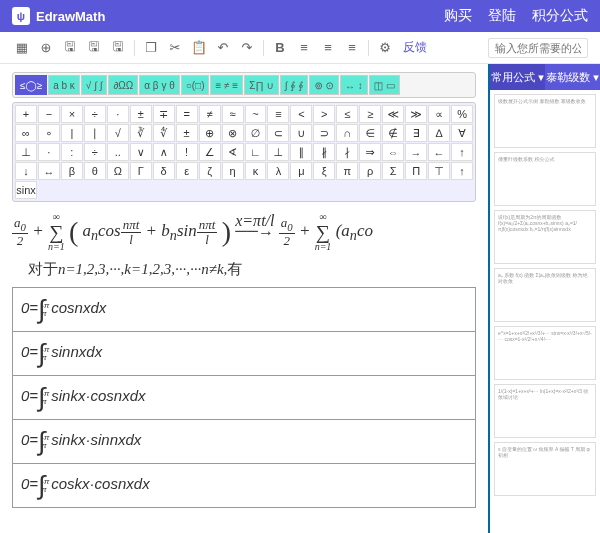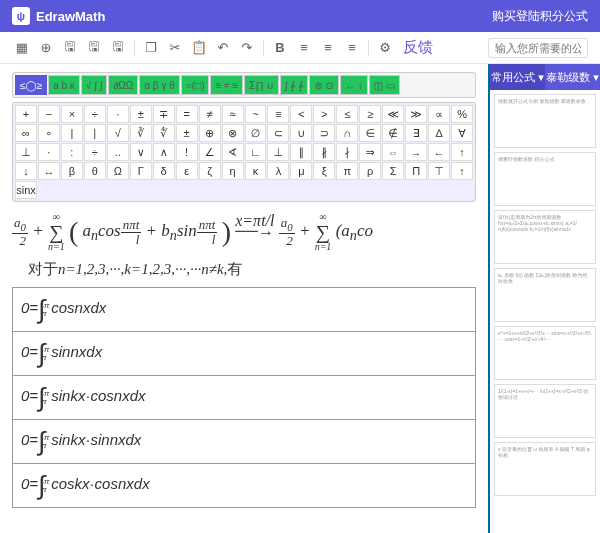--- a/index.html
+++ b/index.html
@@ -1,45 +1,45 @@
 <!DOCTYPE html>
 <html><head>
 <meta charset="utf-8">
 <style>
 *{box-sizing:border-box;margin:0;padding:0}
 body{font-family:sans-serif;font-size:12px;background:#fff;width:600px;height:533px;overflow:hidden}
 .header{background:#5b57d9;height:32px;display:flex;align-items:center;padding:0 12px;color:#fff}
 .logo{display:flex;align-items:center;gap:6px;font-weight:600;font-size:13px}
 .logo-icon{width:18px;height:18px;background:#fff;border-radius:3px;display:flex;align-items:center;justify-content:center;color:#5b57d9;font-weight:bold;font-size:11px}
 .spacer{flex:1}
-.header-links{display:flex;gap:0;font-size:12px}
+.header-links{display:flex;gap:16px;font-size:14px}
 .header-links span{cursor:pointer}
 .toolbar{height:32px;background:#fff;border-bottom:1px solid #e5e5e5;display:flex;align-items:center;padding:0 12px;gap:4px}
 .tbtn{width:20px;height:20px;display:flex;align-items:center;justify-content:center;color:#666;cursor:pointer;font-size:13px}
 .tsep{width:1px;height:16px;background:#ddd;margin:0 2px}
-.feedback{color:#5b57d9;font-size:15px;margin-left:4px}
+.feedback{color:#5b57d9;font-size:12px;margin-left:4px}
 .search{margin-left:auto;border:1px solid #ddd;border-radius:2px;padding:2px 6px;font-size:11px;color:#999;width:100px;height:20px}
 .main{display:flex;height:469px}
 .editor{flex:1;padding:8px 12px;overflow:auto}
 .sym-toolbar{border:1px solid #ccc;background:#f5f5f5;border-radius:3px;padding:2px;margin-bottom:4px}
 .sym-row{display:flex;gap:1px;overflow:hidden}
-.sym-cat{height:20px;min-width:26px;padding:0 4px;display:flex;align-items:center;justify-content:center;border:1px solid #ccc;background:#22c55e;font-size:10px;color:#555;cursor:pointer}
+.sym-cat{height:20px;min-width:26px;padding:0 4px;display:flex;align-items:center;justify-content:center;border:1px solid #ccc;background:#5eead4;font-size:10px;color:#555;cursor:pointer}
 .sym-cat.active{background:#5b57d9;color:#fff;border-color:#5b57d9}
 .sym-grid{border:1px solid #ccc;background:#eef;border-radius:3px;padding:2px;display:grid;grid-template-columns:repeat(20,1fr);gap:1px;margin-bottom:10px}
 .sym{height:18px;display:flex;align-items:center;justify-content:center;background:#fff;font-size:11px;color:#333;cursor:pointer;border:1px solid #ddd}
 .content{font-family:'Times New Roman',serif;color:#333}
 .eq1{font-size:17px;font-style:italic;margin:4px 0 8px 0;white-space:nowrap;overflow:hidden}
 .txt{font-size:15px;margin:4px 0 8px 16px}
 .eq-table{border:1px solid #999;margin-top:6px}
 .eq-table .erow{border-bottom:1px solid #999;padding:6px 8px;font-size:15px;font-style:italic;font-family:Liberation Sans, sans-serif}
 .eq-table .erow:last-child{border-bottom:none}
 .ig{font-size:26px;vertical-align:middle;font-style:normal}
 .lims{display:inline-block;font-size:8px;line-height:8px;vertical-align:middle;margin-left:-4px;margin-right:2px}
 .lims div{text-align:left}
-.frac{display:inline-block;text-align:right;vertical-align:middle;font-size:13px;line-height:14px}
+.frac{display:inline-block;text-align:center;vertical-align:middle;font-size:13px;line-height:14px}
 .frac .n{border-bottom:1px solid #333;padding:0 2px}
 .frac .d{padding:0 2px}
 .big{font-size:28px;vertical-align:middle;font-style:normal}
 .sum{display:inline-block;text-align:center;vertical-align:middle;font-size:10px;line-height:10px}
 .sum .s{font-size:20px;line-height:20px}
 .sidebar{width:112px;border-left:2px solid #0369a1;display:flex;flex-direction:column}
 .side-tabs{display:flex;background:#5b57d9;height:26px}
 .stab{flex:1;color:#fff;font-size:11px;display:flex;align-items:center;justify-content:center;cursor:pointer}
 .stab.active{background:#4a47c0}
 .breadcrumb{font-size:10px;color:#666;padding:6px 8px;border-bottom:1px solid #eee}

